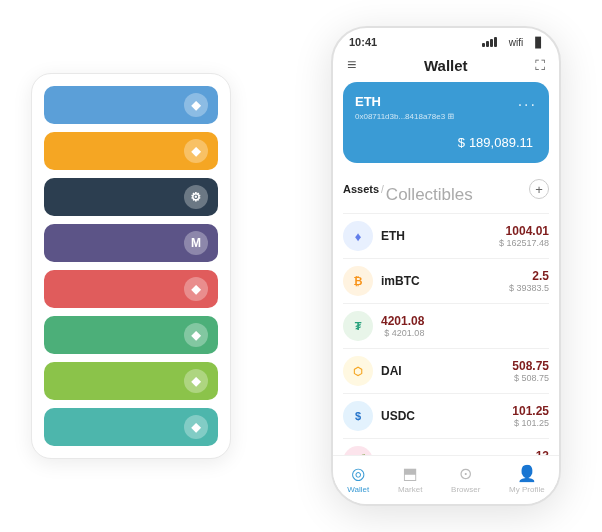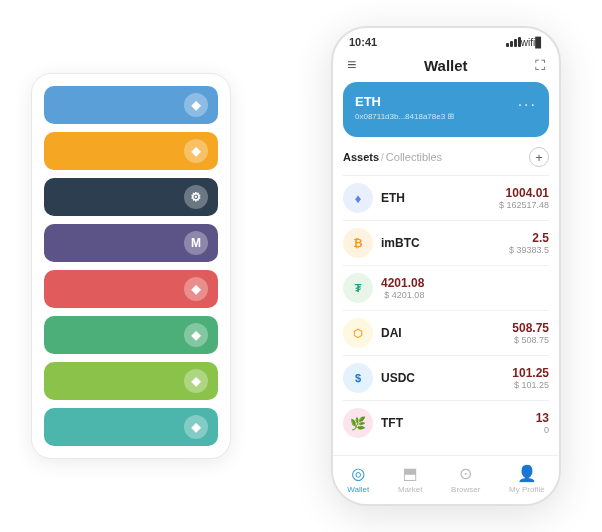--- a/index.html
+++ b/index.html
@@ -88,21 +88,21 @@
     .phone-notch-bar {
       display: flex;
       align-items: center;
       justify-content: space-between;
       padding: 8px 16px 4px;
       font-size: 10px;
       color: #333;
       flex-shrink: 0;
     }
     .status-time { font-weight: 600; font-size: 11px; }
-    .status-icons { display: flex; gap: 0; align-items: center; font-size: 9px; }
+    .status-icons { display: flex; gap: 12px; align-items: center; font-size: 9px; }
     .signal-bar { display: flex; gap: 1px; align-items: flex-end; }
     .signal-bar span { background: #333; width: 3px; border-radius: 1px; }
 
     .phone-header {
       display: flex;
       align-items: center;
       justify-content: space-between;
       padding: 4px 14px 8px;
       flex-shrink: 0;
     }
@@ -145,21 +145,21 @@
     .assets-header {
       display: flex;
       align-items: center;
       justify-content: space-between;
       margin-bottom: 8px;
       flex-shrink: 0;
     }
     .assets-tabs { display: flex; gap: 2px; align-items: center; }
     .assets-tab-active { font-size: 11px; font-weight: 600; color: #222; }
     .assets-tab-sep { font-size: 10px; color: #bbb; }
-    .assets-tab-inactive { font-size: 11px; color: #aaa; }
+    .assets-tab-inactive { font-size: 17px; color: #aaa; margin-top: 12px; }
     .assets-add { width: 20px; height: 20px; border-radius: 50%; border: 1.5px solid #ccc; display: flex; align-items: center; justify-content: center; font-size: 13px; color: #666; cursor: pointer; }
 
     
     .asset-item {
       display: flex;
       align-items: center;
       padding: 7px 0;
       border-top: 1px solid #f0f0f0;
     }
     .asset-icon {
@@ -261,20 +261,23 @@
     </div>
 
     <div class="phone-content">
 
       <div class="eth-card">
         <div class="eth-card-top">
           <span class="eth-card-name">ETH</span>
           <span class="eth-card-more">...</span>
         </div>
         <div class="eth-card-address">0x08711d3b...8418a78e3 ⊞</div>
+        <div class="eth-card-balance">
+          <span>$</span><span>189,089.11</span>
+        </div>
       </div>
 
       <div class="assets-header">
         <div class="assets-tabs">
           <span class="assets-tab-active">Assets</span>
           <span class="assets-tab-sep">/</span>
           <span class="assets-tab-inactive">Collectibles</span>
         </div>
         <div class="assets-add">+</div>
       </div>

